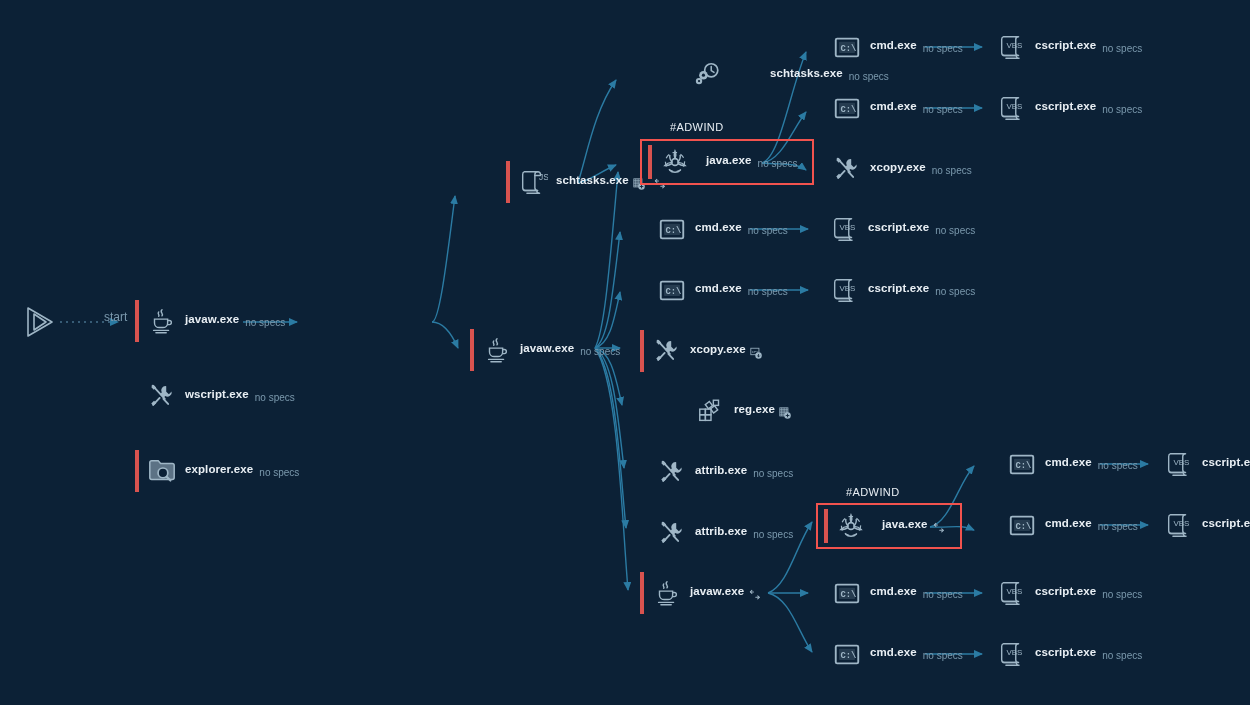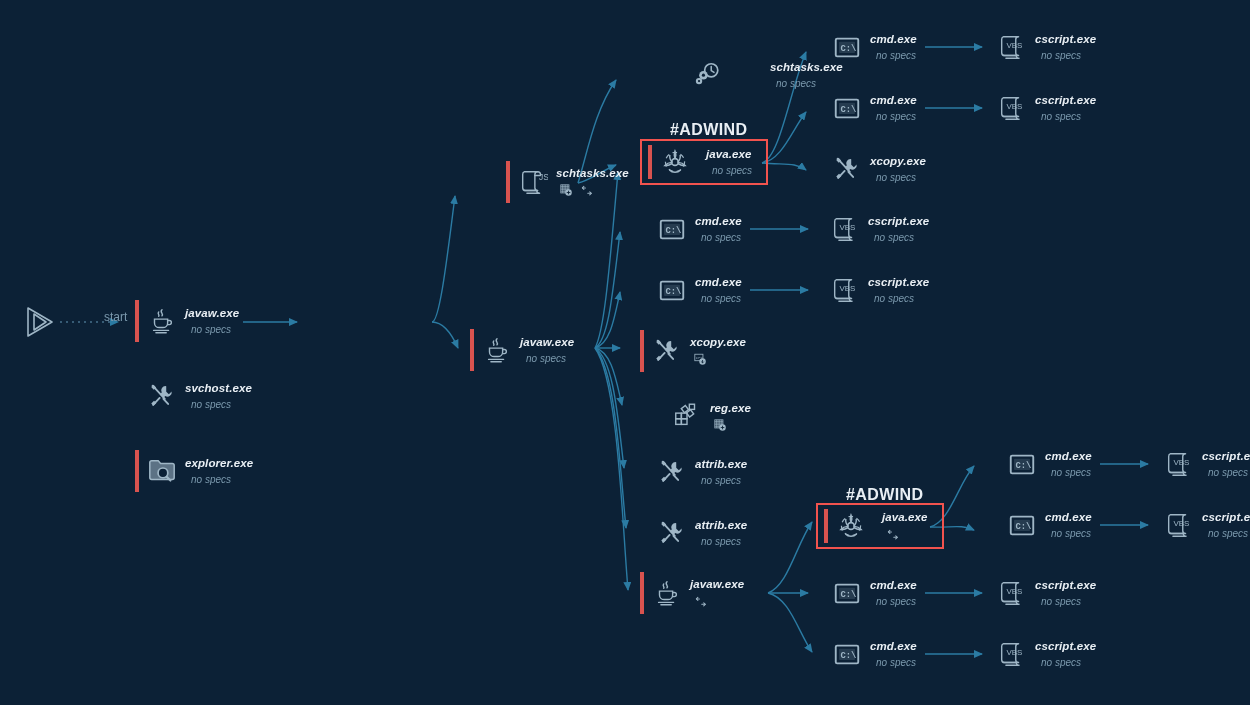--- a/index.html
+++ b/index.html
@@ -44,24 +44,23 @@
     width: 34px; height: 34px;
     flex: 0 0 34px;
     display: flex;
     align-items: center;
     justify-content: center;
     color: #9fb6c6;
   }
   .node-icon svg { display: block; }
   .node-text {
     display: flex;
-    flex-direction: column;
+    flex-direction: row;
     margin-left: 6px;
     line-height: 1.15;
-    font-style: italic;
   }
   .node-label {
     font-size: 11.5px;
     font-weight: bold;
     color: #e9eff4;
     letter-spacing: 0.1px;
   }
   .node-sub {
     font-size: 10px;
     color: #7b99ad;
@@ -82,22 +81,22 @@
   .node.highlight {
     border: 2px solid #f2534e;
     padding: 4px 14px 4px 6px;
     background: transparent;
   }
   .node.highlight .accent-bar { height: 34px; }
   .node.highlight .node-text { margin-left: 14px; }
 
   .tag {
     position: absolute;
-    font-size: 16px;
-    font-weight: bold;
+    font-size: 11px;
+    font-weight: normal;
     color: #e9eff4;
     letter-spacing: 0.4px;
     white-space: nowrap;
     text-align: center;
   }
   .start-label {
     position: absolute;
     font-size: 12px;
     color: #7b99ad;
     margin-left: 24px;
@@ -194,21 +193,21 @@
         <svg width="30" height="30" viewBox="0 0 32 32" fill="none" stroke="currentColor" stroke-width="2" stroke-linecap="round" stroke-linejoin="round">
       <path d="M6 5l13 14"></path>
           <path d="M22.5 24.5l-5-5.5"></path>
       <path d="M6.5 25.5l7-7.5" stroke-width="2"></path>
       <path d="M4.5 24l2.5 2.5 3-3-2.5-2.5z" fill="currentColor" stroke="none"></path>
       <path d="M20.5 5.5a4.6 4.6 0 0 0-4.8 6.8l-2 2 3.8 3.8 2-2a4.6 4.6 0 0 0 6.8-4.9l-3 3-2.8-2.8z" fill="currentColor" stroke="none"></path>
       <path d="M4.5 6.5L7 4l2.8 2.8L7.2 9.4z" fill="currentColor" stroke="none"></path>
         </svg>
       </div>
       <div class="node-text">
-        <div class="node-label">svchost.exe</div>
+        <div class="node-label">wscript.exe</div>
         <div class="node-sub">no specs</div>
       </div>
     </div>
     <div class="node" style="left: 135px; top: 450px; justify-content: space-between;">
       <div class="accent-bar"></div>
       <div class="node-icon">
         <svg width="30" height="30" viewBox="0 0 32 32" fill="none" stroke="currentColor" stroke-width="1.6" stroke-linejoin="round">
       <path d="M3 9V7a2 2 0 0 1 2-2h7l2.5 3H27a2 2 0 0 1 2 2v13a2 2 0 0 1-2 2H5a2 2 0 0 1-2-2z" fill="currentColor" fill-opacity="0.55" stroke="currentColor"></path>
       <circle cx="17" cy="18" r="5.2" fill="#0c2136" stroke="currentColor" stroke-width="1.8"></circle>
       <path d="M21 22.2l4 4" stroke-width="2.2" stroke-linecap="round"></path>
@@ -352,21 +351,21 @@
             <svg width="13" height="13" viewBox="0 0 16 16" fill="none" stroke="currentColor" stroke-width="1">
       <rect x="1" y="1.5" width="10" height="8"></rect>
       <text x="2.2" y="7.6" font-size="4.6" fill="currentColor" stroke="none" font-family="Liberation Mono, monospace">CPY</text>
       <circle cx="10.5" cy="10.5" r="4" fill="currentColor" stroke="none"></circle>
       <path d="M10.5 8.6v3.6M8.9 10.6l1.6 1.6 1.6-1.6" stroke="#0c2136" stroke-width="1"></path>
             </svg>
           </span>
         </div>
       </div>
     </div>
-    <div class="node" style="left: 660px; top: 390px; align-items: flex-end;">
+    <div class="node" style="left: 684px; top: 390px;">
       <div class="accent-spacer"></div>
       <div class="node-icon">
         <svg width="30" height="30" viewBox="0 0 32 32" fill="none" stroke="currentColor" stroke-width="1.5">
       <rect x="4" y="14" width="6" height="6"></rect>
           <rect x="10" y="14" width="6" height="6"></rect>
       <rect x="4" y="20" width="6" height="6"></rect>
           <rect x="10" y="20" width="6" height="6"></rect>
       <rect x="18.5" y="4.5" width="5.5" height="5.5"></rect>
       <rect x="11" y="7" width="5.5" height="5.5" transform="rotate(-38 13.7 9.7)"></rect>
       <rect x="16.5" y="11.5" width="5.5" height="5.5" transform="rotate(-38 19.2 14.2)"></rect>

